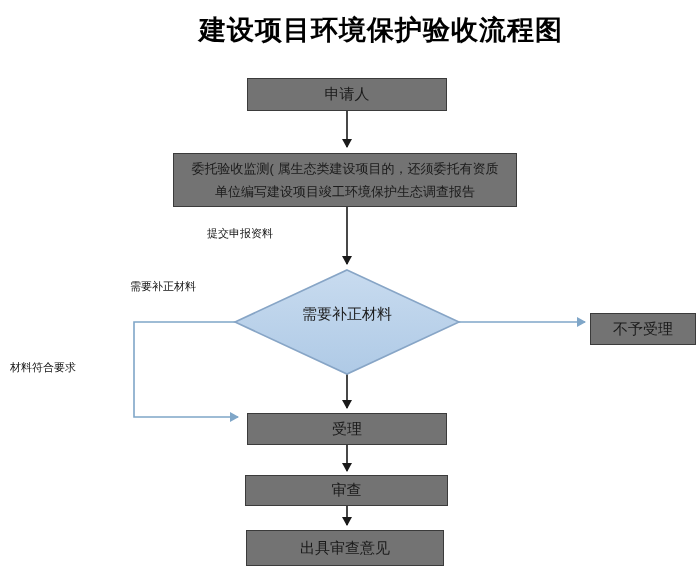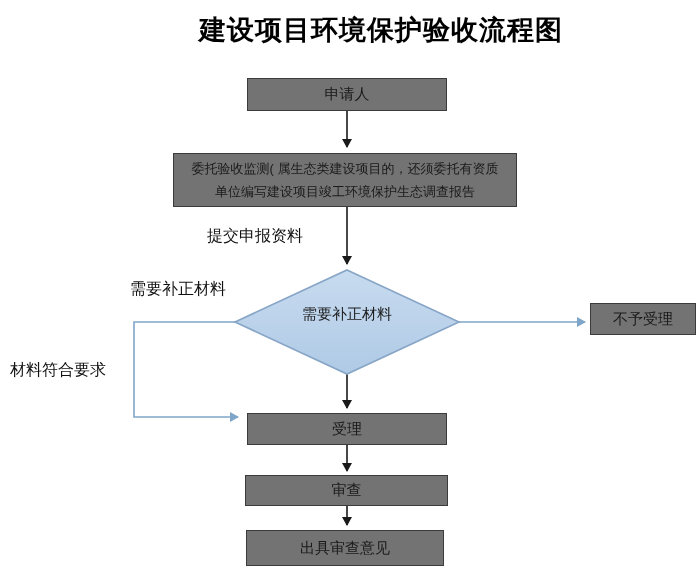--- a/index.html
+++ b/index.html
@@ -49,21 +49,21 @@
     position: absolute;
     left: 247px;
     top: 305px;
     width: 200px;
     text-align: center;
     font-size: 15px;
     color: #1a1a1a;
   }
   .edge-label {
     position: absolute;
-    font-size: 16px;
+    font-size: 11px;
     color: #111111;
     white-space: nowrap;
   }
   .lbl-submit   { left: 207px; top: 226px; }
   .lbl-need     { left: 130px; top: 279px; }
   .lbl-notcase  { left: 446px; top: 282px; }
   .lbl-ok       { left: 10px;  top: 360px; }
 </style>
 </head>
 <body>
@@ -103,21 +103,21 @@
     <span>申请人</span>
   </div>
 
   <div class="node multiline" style="left:173px; top:153px; width:344px; height:54px;">
     <span>委托验收监测( 属生态类建设项目的，还须委托有资质</span>
     <span>单位编写建设项目竣工环境保护生态调查报告</span>
   </div>
 
   <div class="diamond-label">需要补正材料</div>
 
-  <div class="node" style="left:590px; top:303px; width:106px; height:32px;">
+  <div class="node" style="left:590px; top:313px; width:106px; height:32px;">
     <span>不予受理</span>
   </div>
 
   <div class="node" style="left:247px; top:413px; width:200px; height:32px;">
     <span>受理</span>
   </div>
 
   <div class="node" style="left:246px; top:530px; width:198px; height:36px;">
     <span>出具审查意见</span>
   </div>

